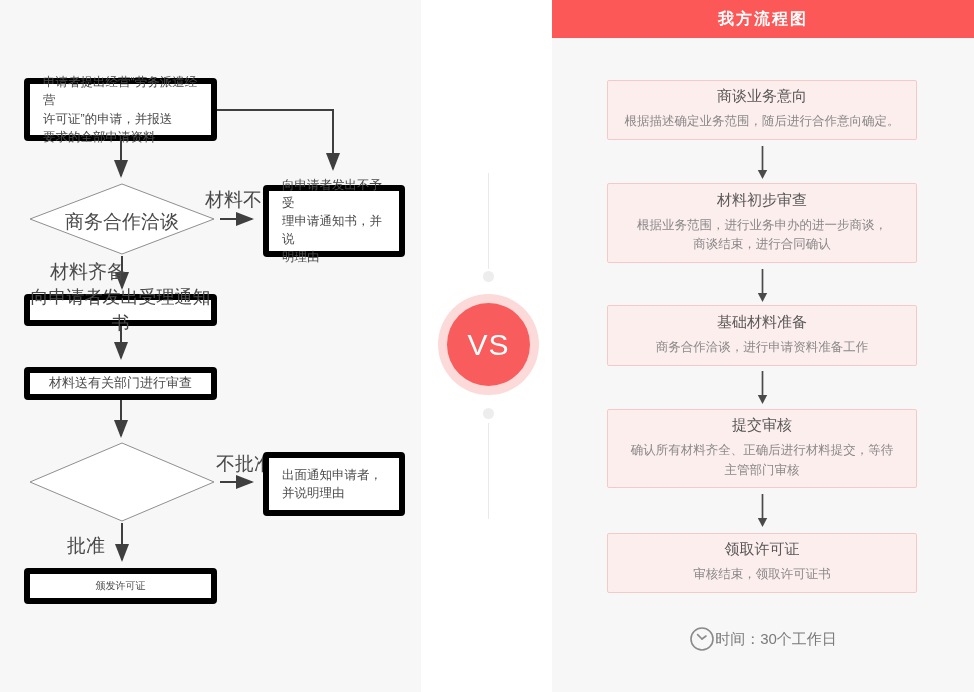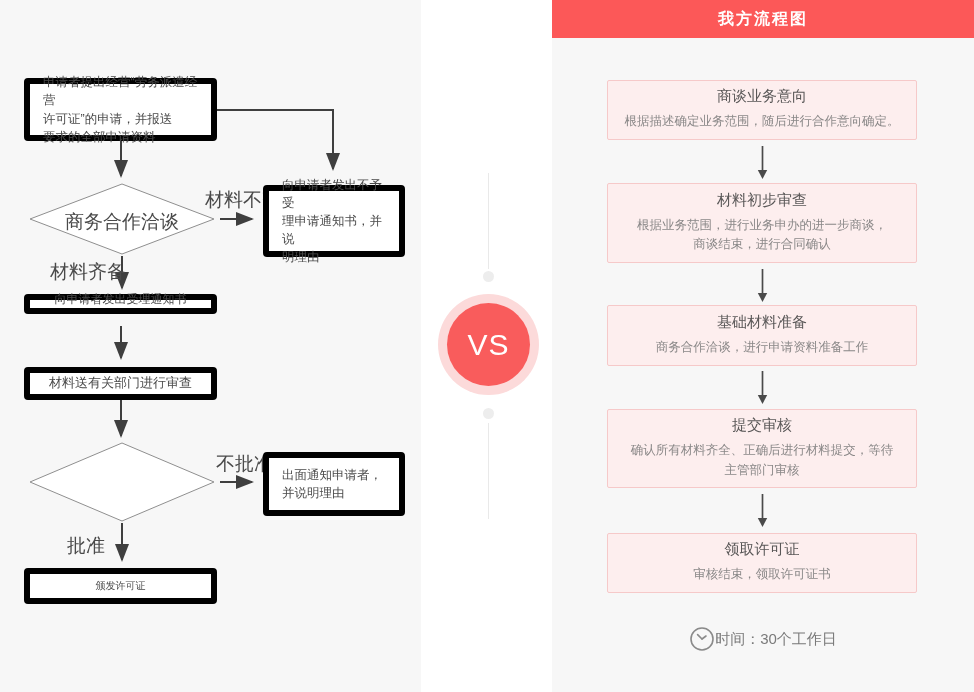--- a/index.html
+++ b/index.html
@@ -79,21 +79,21 @@
     <div class="flabel" style="left:205px;top:190px;">材料不齐</div>
 
     <div class="fbox fbox-pad" style="left:263px;top:185px;width:142px;height:72px;">
       <span>向申请者发出不予受
 理申请通知书，并说
 明理由</span>
     </div>
 
     <div class="flabel" style="left:50px;top:262px;">材料齐备</div>
 
-    <div class="fbox fbox-center" style="left:24px;top:294px;width:193px;height:20px;font-size:12px;align-items:flex-end;">
+    <div class="fbox fbox-center" style="left:24px;top:294px;width:193px;height:32px;font-size:18px;">
       <span>向申请者发出受理通知书</span>
     </div>
 
     <div class="fbox fbox-center" style="left:24px;top:367px;width:193px;height:33px;font-size:13px;">
       <span>材料送有关部门进行审查</span>
     </div>
 
 
     <div class="flabel" style="left:216px;top:454px;">不批准</div>
 

